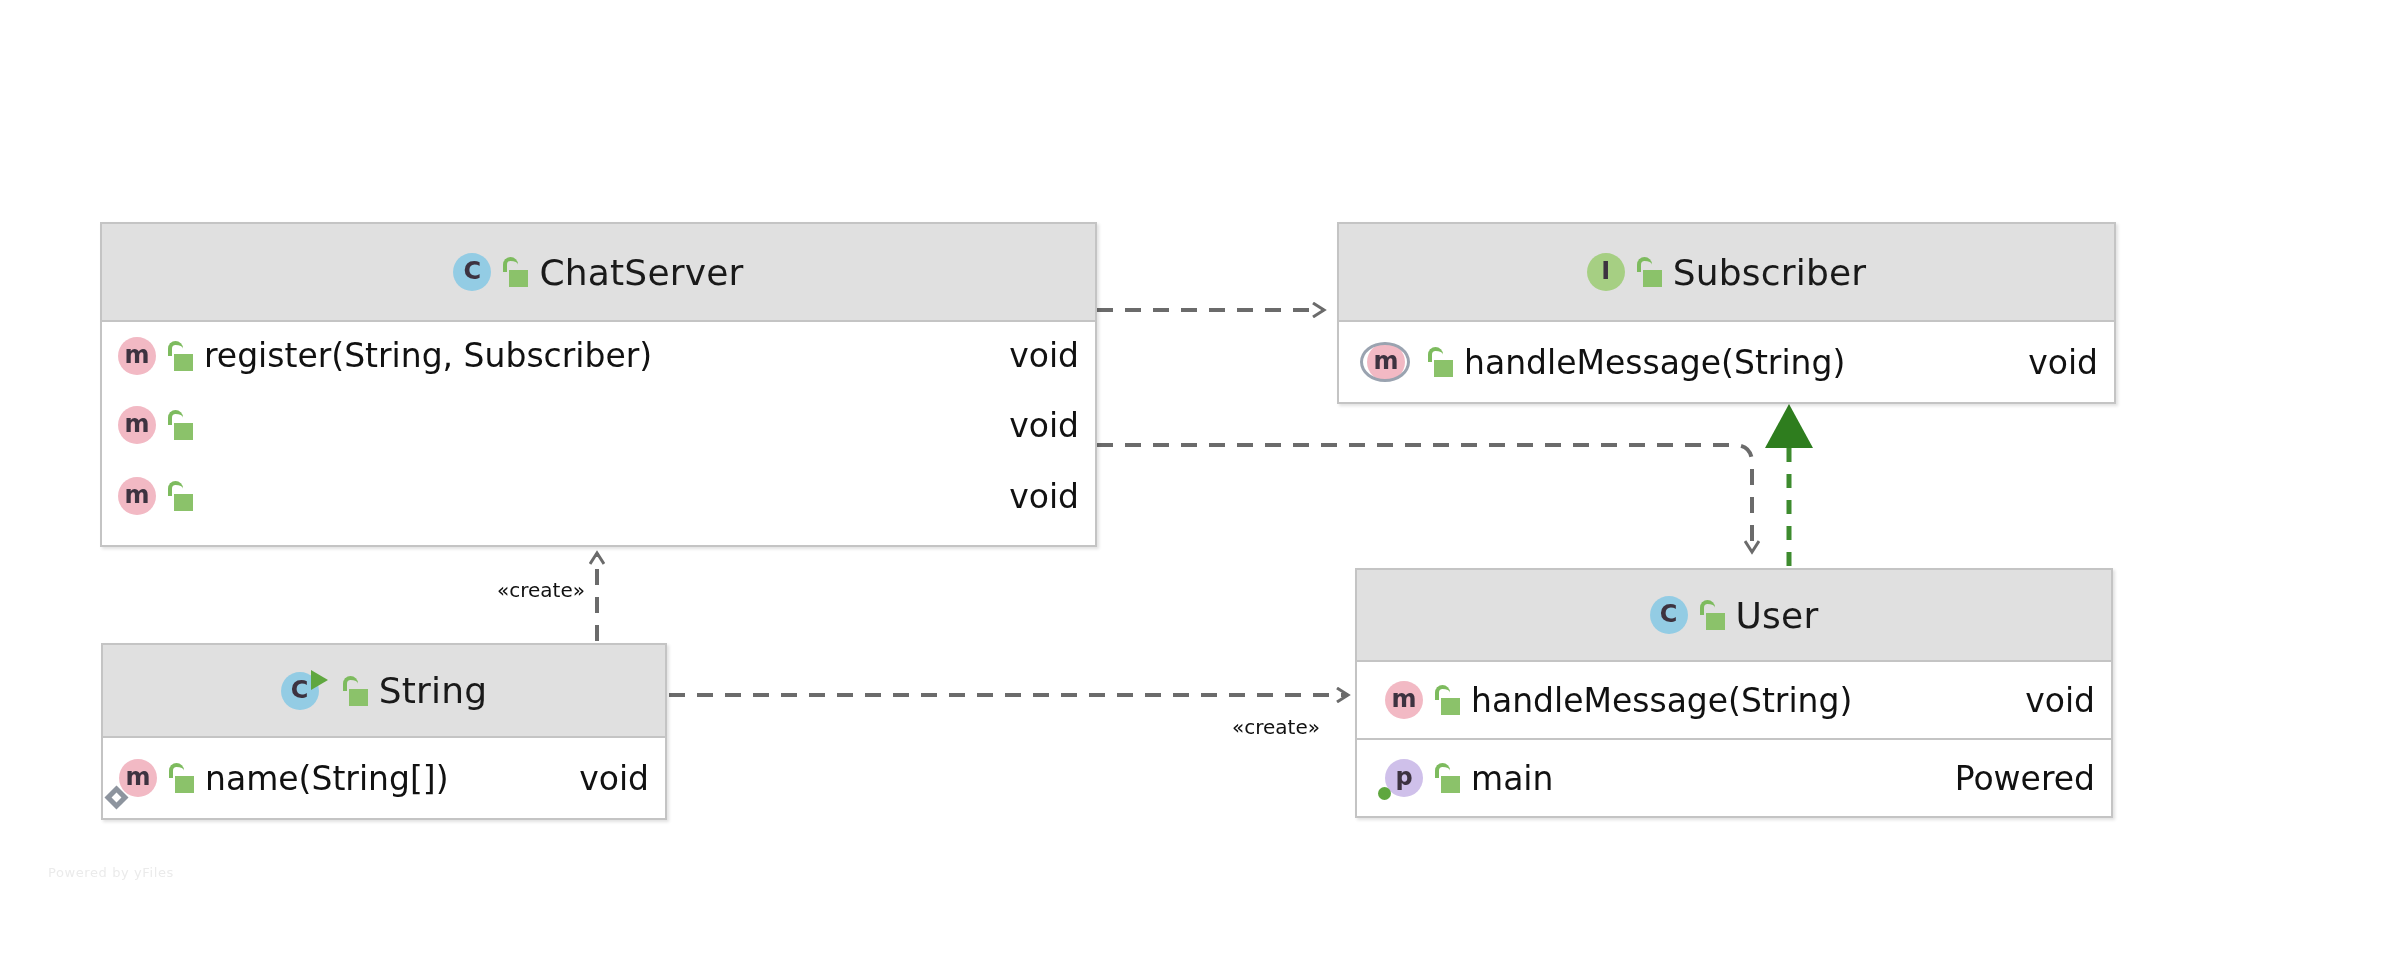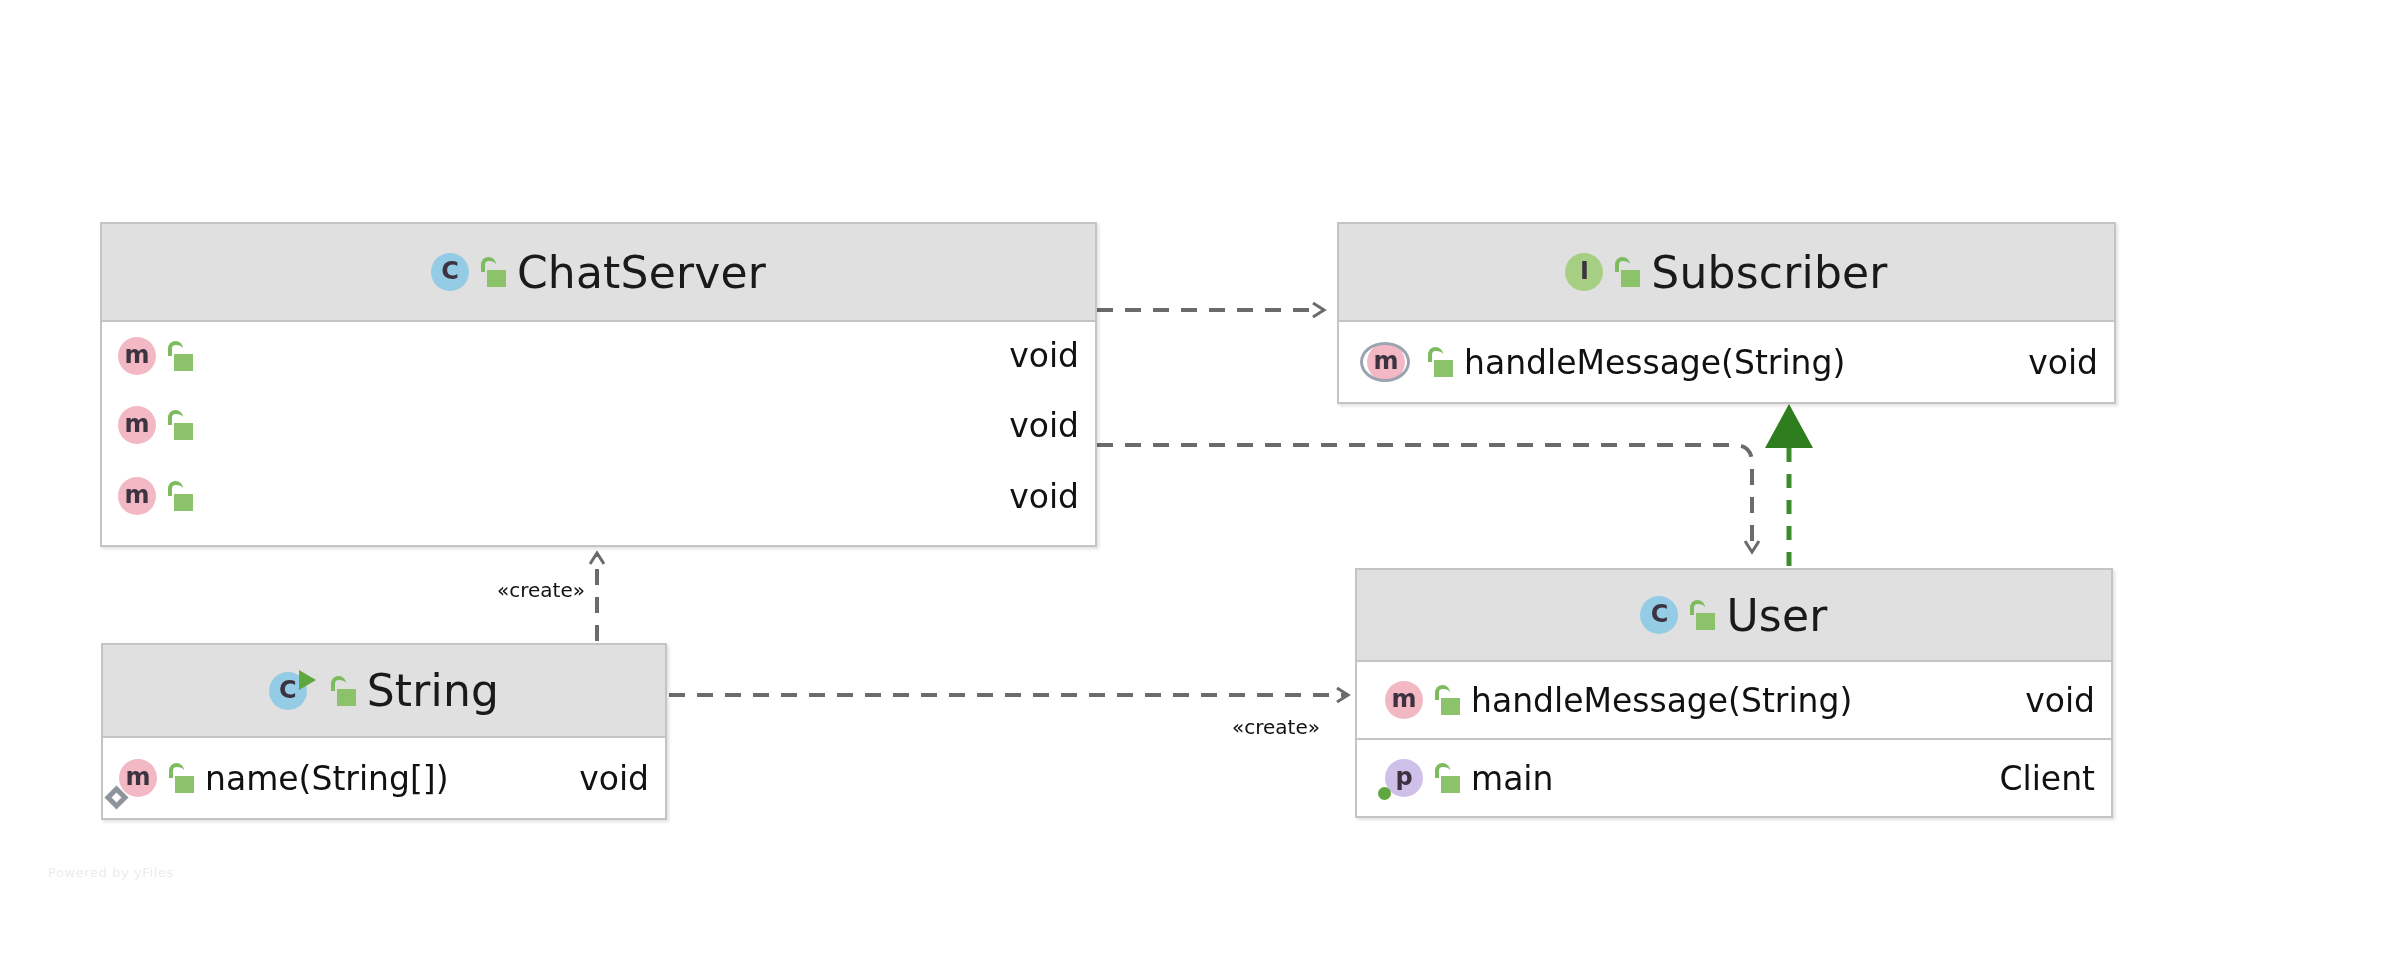--- a/index.html
+++ b/index.html
@@ -28,21 +28,21 @@
   .uml-header {
     box-sizing: border-box;
     background: #e0e0e0;
     border-bottom: 2px solid #c4c4c4;
     display: flex;
     align-items: center;
     justify-content: center;
     gap: 11px;
   }
   .uml-title {
-    font-size: 44px;
+    font-size: 36px;
     color: #1a1a1a;
     letter-spacing: 0.2px;
     white-space: nowrap;
   }
   .uml-section {
     box-sizing: border-box;
   }
   .uml-section + .uml-section {
     border-top: 2px solid #c4c4c4;
   }
@@ -235,20 +235,21 @@
     </div>
     <div class="uml-section">
       <div class="uml-row" style="height:67px;">
         <span class="ico ico-disc ico-method">
           <span>m</span>
         </span>
         <span class="ico ico-lock">
           <span class="shackle"></span>
             <span class="body"></span>
         </span>
+        <span class="member-name">register(String, Subscriber)</span>
         <span class="member-type">void</span>
       </div>
       <div class="uml-row" style="height:72px;">
         <span class="ico ico-disc ico-method">
           <span>m</span>
         </span>
         <span class="ico ico-lock">
           <span class="shackle"></span>
             <span class="body"></span>
         </span>
@@ -346,20 +347,20 @@
     <div class="uml-section">
       <div class="uml-row" style="height:76px; padding-left:28px;">
         <span class="ico ico-disc ico-prop ico-dot">
           <span>p</span>
         </span>
         <span class="ico ico-lock">
           <span class="shackle"></span>
             <span class="body"></span>
         </span>
         <span class="member-name">main</span>
-        <span class="member-type">Client</span>
+        <span class="member-type">Powered</span>
       </div>
     </div>
   </div>
 
   <div class="watermark" style="left:48px; top:865px;">Powered by yFiles</div>
 
 </div>
 
 </body></html>

